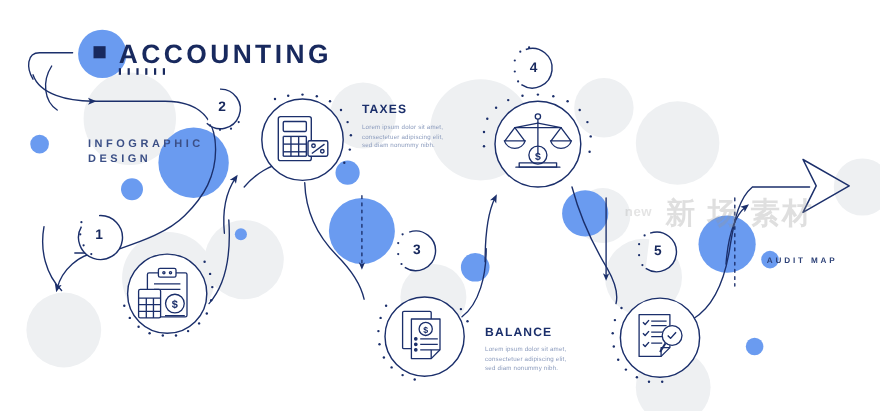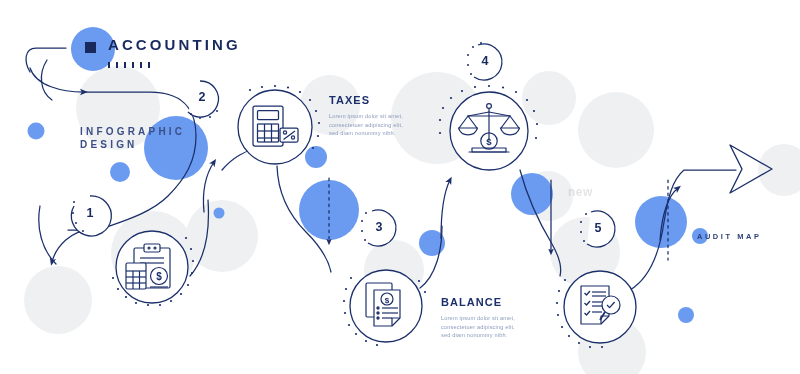--- a/index.html
+++ b/index.html
@@ -15,21 +15,21 @@
   .step-title{
     font-size:11px;font-weight:bold;letter-spacing:1.05px;
     color:#1b2f6b;white-space:nowrap;
   }
   .step-body{
     font-size:5.6px;line-height:8.6px;letter-spacing:.18px;
     color:#8b9bbd;white-space:nowrap;
   }
   .step-body div{white-space:nowrap;}
   .brand-title{
-    font-size:15px;font-weight:bold;letter-spacing:3.1px;
+    font-size:24px;font-weight:bold;letter-spacing:3.1px;
     color:#18295e;white-space:nowrap;
   }
   .sub-label{
     font-size:10px;font-weight:bold;letter-spacing:3.2px;
     color:#3b4f86;white-space:nowrap;line-height:13px;margin-left:42px;
   }
   .roadmap-label{
     font-size:7.4px;font-weight:bold;letter-spacing:2.6px;
     color:#2e4278;white-space:nowrap;
   }
@@ -384,14 +384,15 @@
     <div class="step-title">BALANCE</div>
     <div class="step-body" style="margin-top:6px;">
       <div>Lorem ipsum dolor sit amet,</div>
       <div>consectetuer adipiscing elit,</div>
       <div>sed diam nonummy nibh.</div>
     </div>
   </div>
 
 
   <div class="wm2" style="left:568px;top:185px;">new</div>
+  <div class="wm" style="left:605px;top:176px;">新 场 素材</div>
 
 </div>
 
 </body></html>

